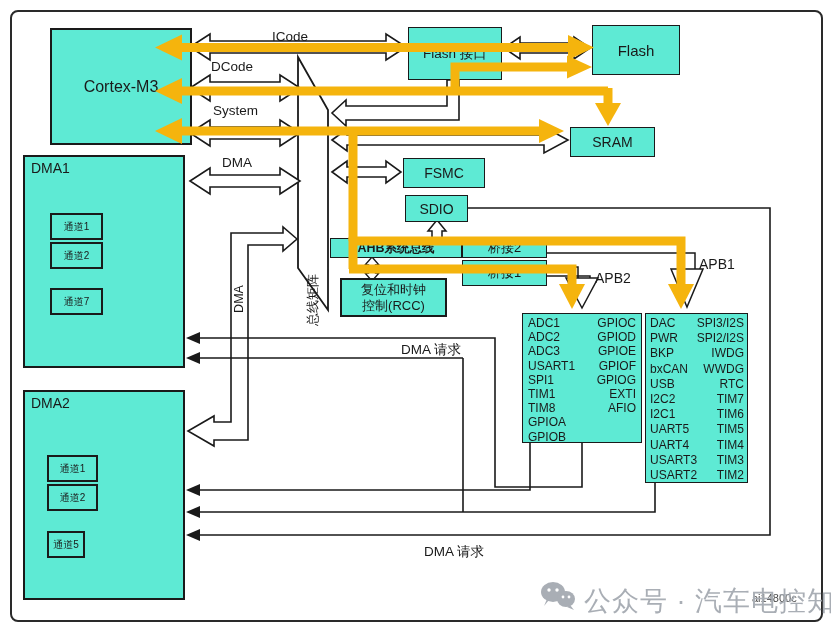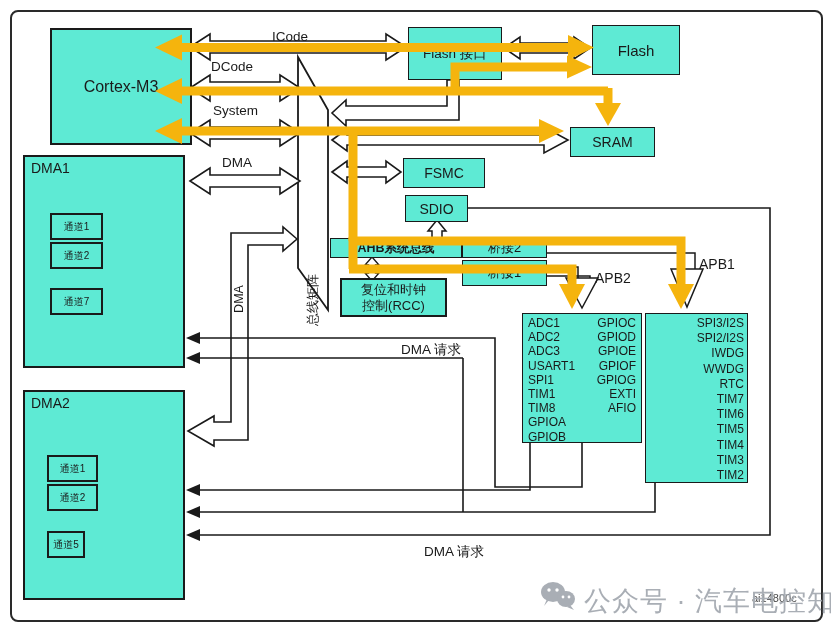--- a/index.html
+++ b/index.html
@@ -172,20 +172,33 @@
     <div>GPIOC</div>
     <div>GPIOD</div>
     <div>GPIOE</div>
     <div>GPIOF</div>
     <div>GPIOG</div>
     <div>EXTI</div>
     <div>AFIO</div>
   </div>
 
   <div class="box thinbox" style="left:645px;top:313px;width:103px;height:170px;"></div>
+  <div class="pcol" style="left:650px;top:316px;line-height:15.2px;">
+    <div>DAC</div>
+    <div>PWR</div>
+    <div>BKP</div>
+    <div>bxCAN</div>
+    <div>USB</div>
+    <div>I2C2</div>
+    <div>I2C1</div>
+    <div>UART5</div>
+    <div>UART4</div>
+    <div>USART3</div>
+    <div>USART2</div>
+  </div>
   <div class="pcol" style="left:645px;top:316px;width:99px;text-align:right;line-height:15.2px;">
     <div>SPI3/I2S</div>
     <div>SPI2/I2S</div>
     <div>IWDG</div>
     <div>WWDG</div>
     <div>RTC</div>
     <div>TIM7</div>
     <div>TIM6</div>
     <div>TIM5</div>
     <div>TIM4</div>

